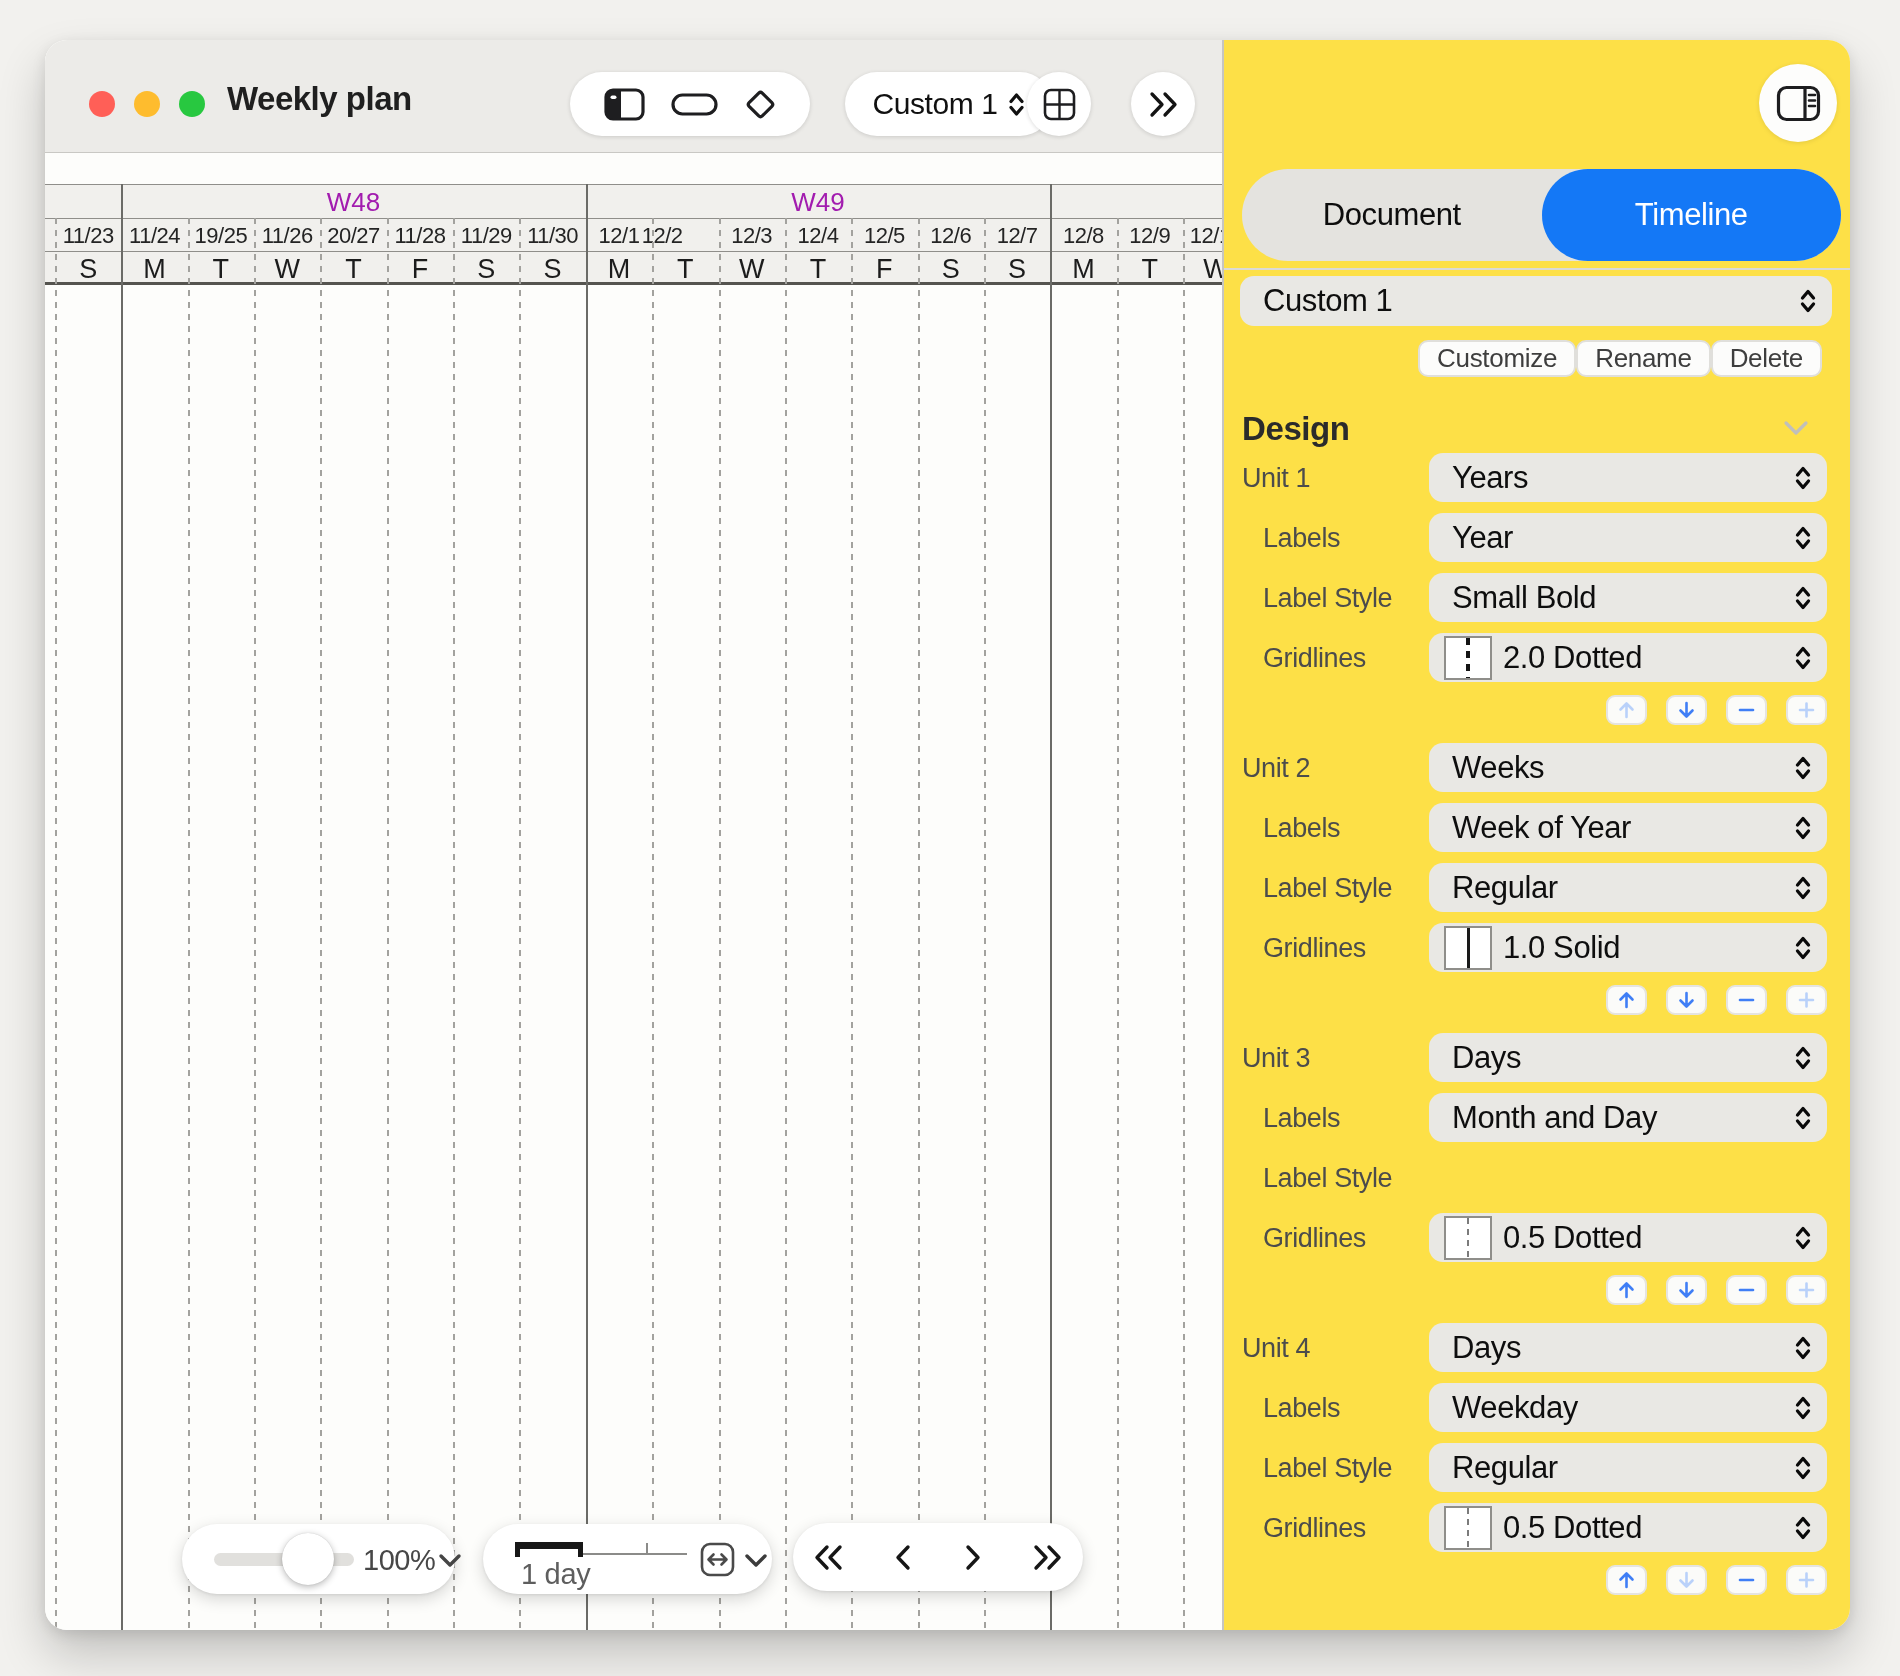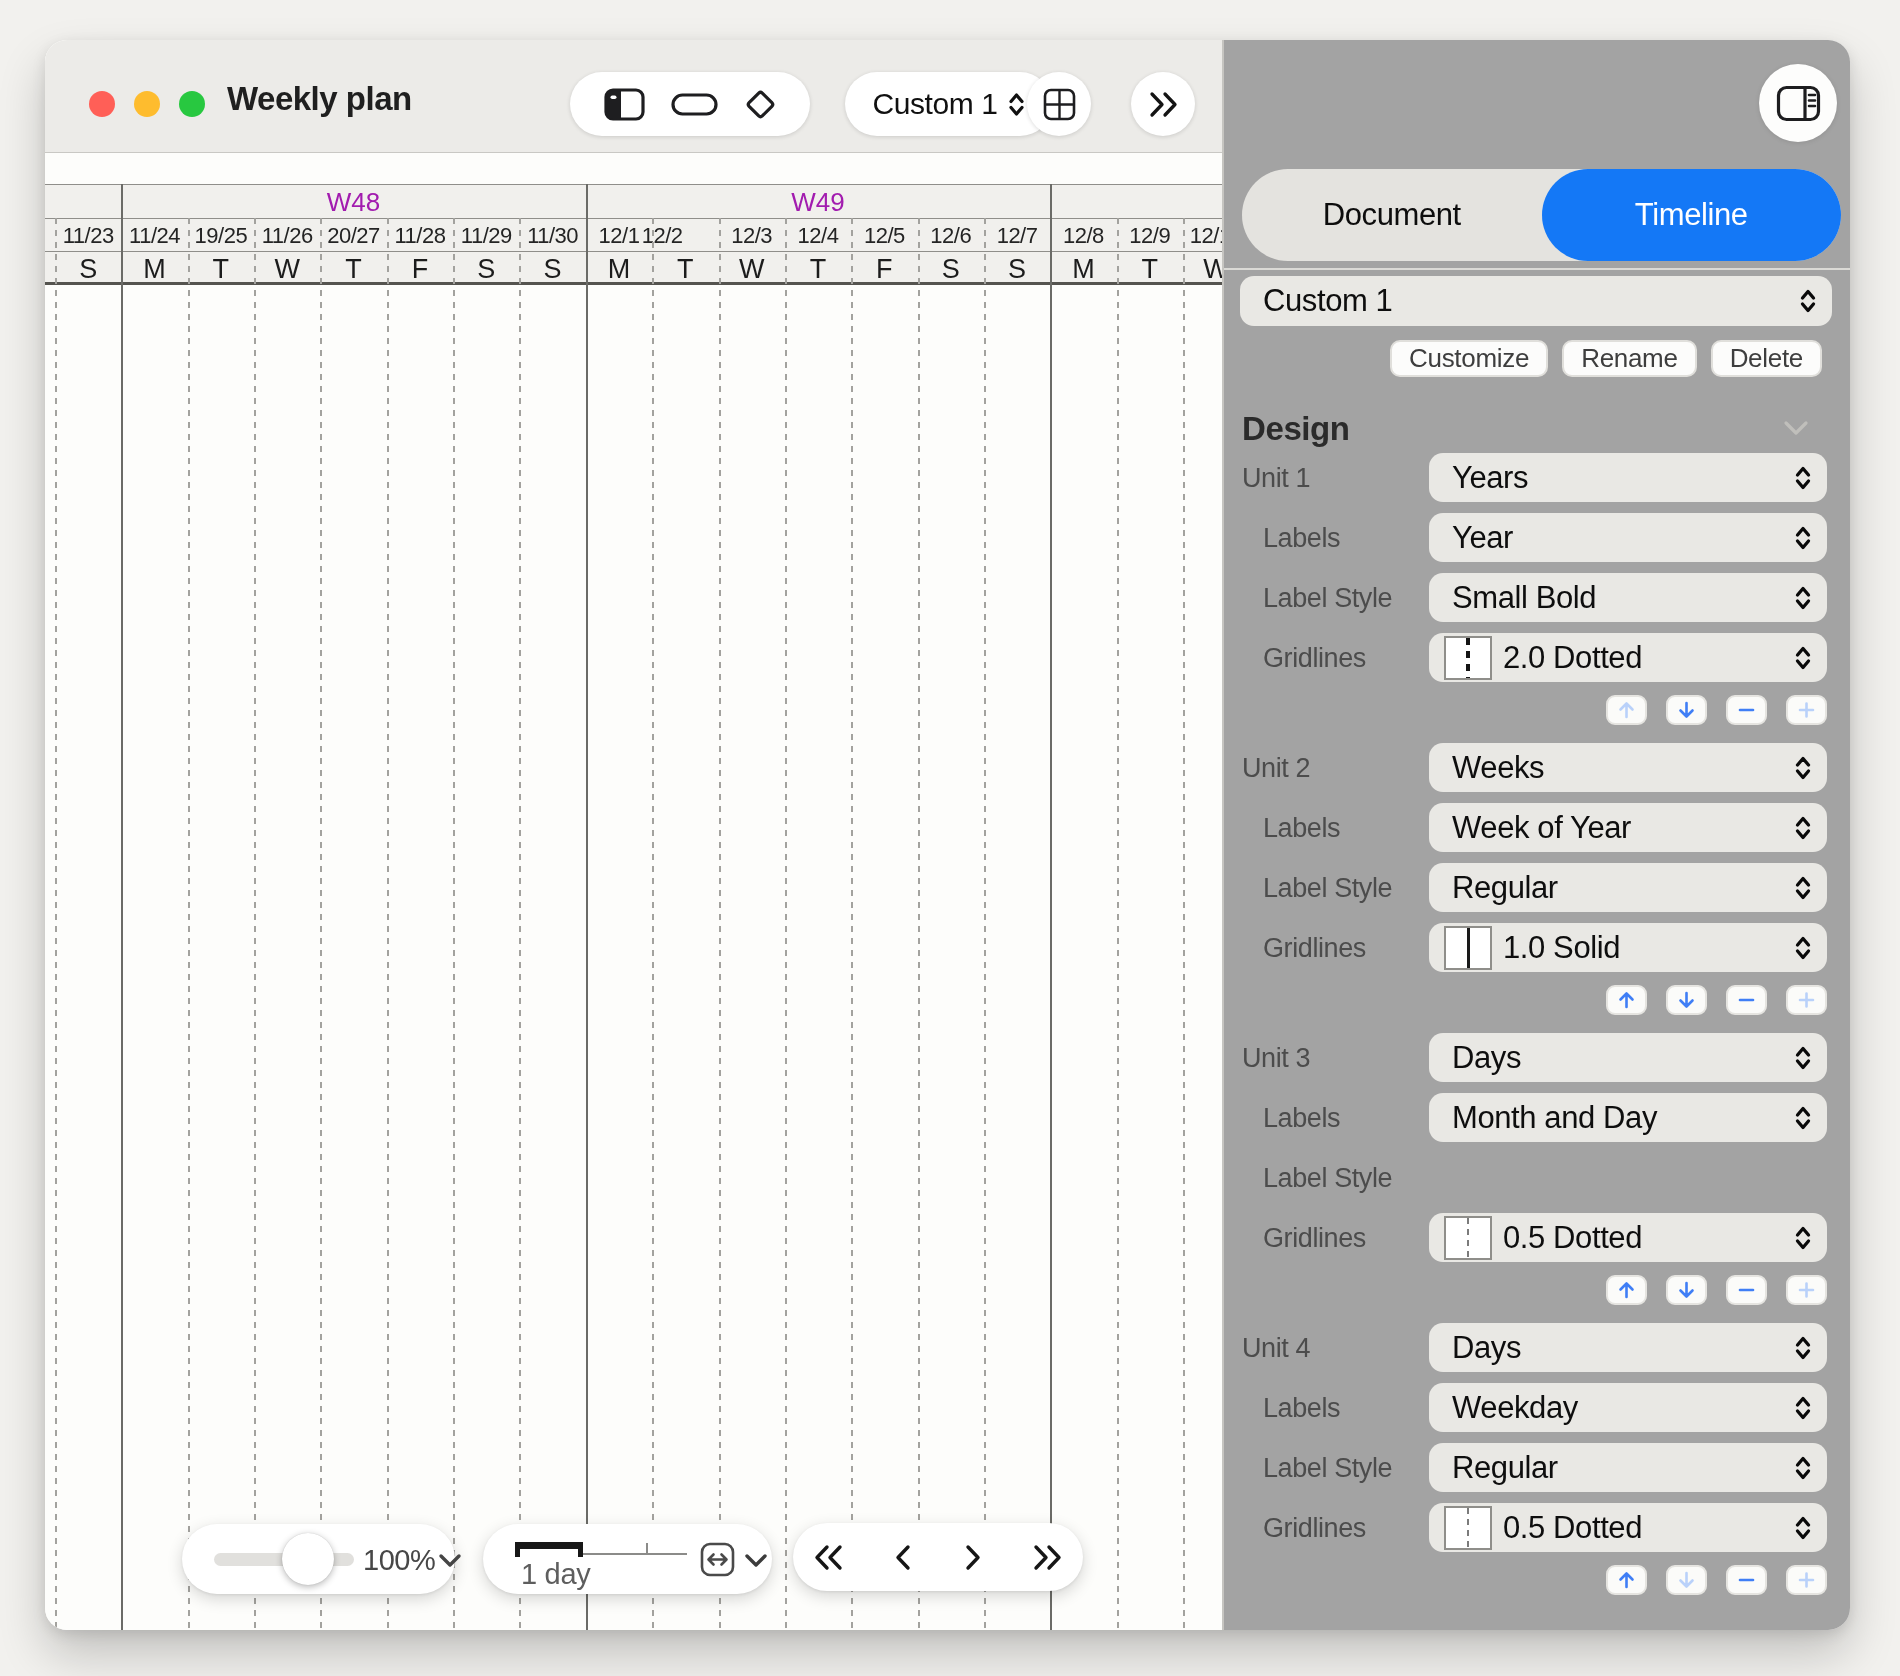--- a/index.html
+++ b/index.html
@@ -56,33 +56,33 @@
   .ruler-line { position:absolute; left:70px; top:19px; width:104px; height:2px; background:#8b8b89; }
   .ruler-tick { position:absolute; left:133px; top:9px; width:2px; height:12px; background:#8b8b89; }
   .ruler-label { position:absolute; left:8px; top:24px; font-size:29px; color:#5e5e5e; letter-spacing:-.3px; }
   .fit-icon { position:absolute; left:216px; top:17px; }
   .s-chev { position:absolute; left:261px; top:29px; }
 
   .nav-pill { left:748px; top:1483px; width:290px; height:68px; display:flex; align-items:center; justify-content:space-between; padding:0 20px; }
   .nav-btn { background:none; border:none; display:flex; align-items:center; padding:0; }
 
   
-  .inspector { position:absolute; left:1177px; top:0; width:628px; height:1590px; background:#a3a3a3; border-left:2px solid #c6c5c1; }
+  .inspector { position:absolute; left:1177px; top:0; width:628px; height:1590px; background:#fde047; border-left:2px solid #c6c5c1; }
   .panel-toggle { position:absolute; left:535px; top:24px; width:78px; height:78px; border-radius:50%; background:#fdfdfc; border:none;
                   box-shadow:0 1px 5px rgba(0,0,0,.10); display:flex; align-items:center; justify-content:center; }
   .tabs { position:absolute; left:18px; top:129px; width:599px; height:92px; border-radius:46px; background:#e4e3df; display:flex; }
   .tab { flex:1; display:flex; align-items:center; justify-content:center; font-size:31px; color:#0d0d0d; border-radius:46px; letter-spacing:-.4px; }
   .tab.active { color:#fff; font-weight:500; }
   .sep { position:absolute; left:0; top:228px; width:100%; height:2px; background:#dbdad6; }
 
   .select { background:#e9e8e4; border-radius:14px; display:flex; align-items:center; position:relative; font-size:31px; color:#0e0e0e; letter-spacing:-.4px; }
   .select .sel-chev { position:absolute; right:15px; top:50%; transform:translateY(-50%); display:flex; }
   .preset-select { position:absolute; left:16px; top:236px; width:592px; height:50px; padding-left:23px; }
 
-  .preset-btns { position:absolute; top:300px; right:28px; display:flex; gap:14px;justify-content:space-between; }
+  .preset-btns { position:absolute; top:300px; right:28px; display:flex; gap:0;justify-content:space-between; }
   .preset-btns button { height:37px; padding:0 17px; border-radius:10px; background:#fcfcfb; border:2px solid #e0dfdb;
                         font-size:26px; color:#3e3e3e; font-family:inherit; letter-spacing:-.3px; }
 
   .design-hdr { position:absolute; left:18px; top:370px; width:585px; height:36px; }
   .design-hdr .t { font-size:33px; font-weight:bold; color:#2b2b2b; letter-spacing:-.4px; }
   .design-hdr .dchev { position:absolute; right:18px; top:10px; }
 
   .unit-block { position:absolute; left:18px; width:587px; }
   .u-row { position:relative; height:49px; margin-bottom:11px; }
   .u-row .lbl { position:absolute; left:0; top:0; height:49px; line-height:51px; font-size:27px; color:#4c4c4c; letter-spacing:-.4px; }

